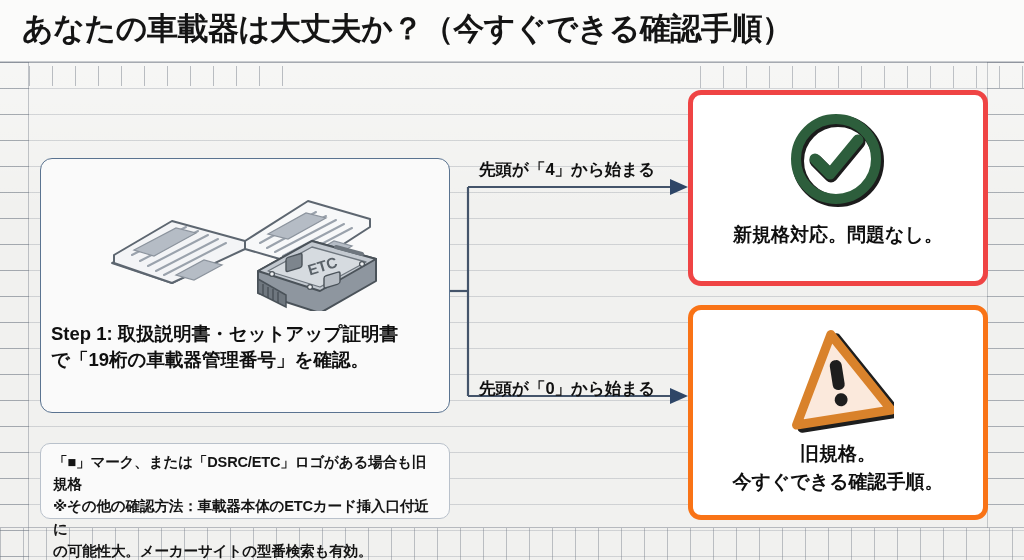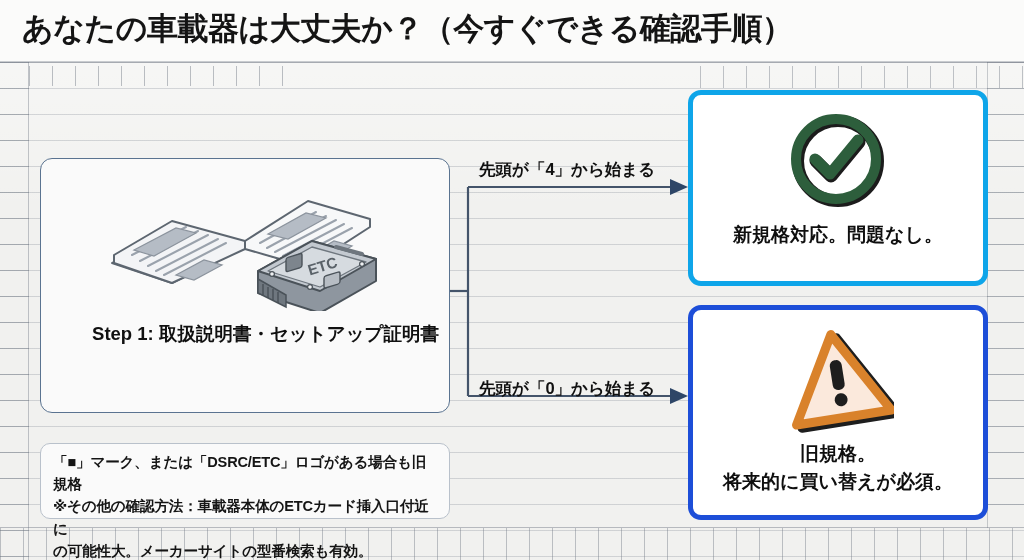--- a/index.html
+++ b/index.html
@@ -142,21 +142,21 @@
     position: absolute;
     left: 50%;
     transform: translateX(-50%);
     top: 12px;
     width: 290px; height: 140px;
   }
   .step-caption {
     position: absolute;
     left: 10px; right: 10px;
     top: 162px;
-    text-align: right;
+    text-align: left;
     font-size: 18.5px;
     font-weight: bold;
     color: #101010;
     line-height: 1.42;
   }
 
   
   .note-card {
     position: absolute;
     left: 40px; top: 443px;
@@ -195,26 +195,26 @@
   
   .outcome {
     position: absolute;
     background: #ffffff;
     border-radius: 13px;
     box-sizing: border-box;
   }
   .outcome.ok {
     left: 688px; top: 90px;
     width: 300px; height: 196px;
-    border: 5px solid #0ea5e9;
+    border: 5px solid #ef4444;
   }
   .outcome.old {
     left: 688px; top: 305px;
     width: 300px; height: 215px;
-    border: 5px solid #1d4ed8;
+    border: 5px solid #f97316;
   }
   .outcome-icon {
     position: absolute;
     left: 50%;
     transform: translateX(-50%);
     top: 14px;
   }
   .outcome-text {
     position: absolute;
     left: 8px; right: 8px;
@@ -304,20 +304,21 @@
         </g>
         <rect x="74" y="56" width="16" height="12" rx="2" fill="#b7bdc4" stroke="#4a5259" stroke-width="1.4" transform="skewY(-17) translate(0,14)"></rect>
         <circle cx="22" cy="45" r="2.4" fill="#eef0f2" stroke="#4a5259" stroke-width="1.2"></circle>
         <circle cx="112" cy="35" r="2.4" fill="#eef0f2" stroke="#4a5259" stroke-width="1.2"></circle>
         <circle cx="60" cy="58" r="2.4" fill="#eef0f2" stroke="#4a5259" stroke-width="1.2"></circle>
         <path d="M86,18 L112,25" stroke="#6e767e" stroke-width="4" stroke-linecap="round"></path>
       </g>
     </svg>
     <div class="step-caption">
       <div>Step 1: 取扱説明書・セットアップ証明書</div>
+      <div>で「19桁の車載器管理番号」を確認。</div>
     </div>
   </div>
 
   <div class="note-card">
     <div class="note-text">「■」マーク、または「DSRC/ETC」ロゴがある場合も旧規格</div>
     <div class="note-text">※その他の確認方法：車載器本体のETCカード挿入口付近に</div>
     <div class="note-text">の可能性大。メーカーサイトの型番検索も有効。</div>
   </div>
 
   <div class="outcome ok">
@@ -336,17 +337,17 @@
     <svg class="outcome-icon" width="112" height="112" viewBox="0 0 112 112">
       <g transform="rotate(-9 56 56)">
         <path d="M56,10 L104,94 L8,94 Z" fill="#1e1e1e" stroke="#1e1e1e" stroke-width="9" stroke-linejoin="round" transform="translate(5,4)"></path>
         <path d="M56,10 L104,94 L8,94 Z" fill="#fbe9dc" stroke="#d9822b" stroke-width="9" stroke-linejoin="round"></path>
         <rect x="50" y="36" width="12" height="30" rx="5.5" fill="#1e1e1e"></rect>
         <circle cx="56" cy="76" r="6.5" fill="#1e1e1e"></circle>
       </g>
     </svg>
     <div class="outcome-text">
       <div>旧規格。</div>
-      <div>将来的に買い替えが必須。</div>
+      <div>今すぐできる確認手順。</div>
     </div>
   </div>
 
 </div>
 
 </body></html>

